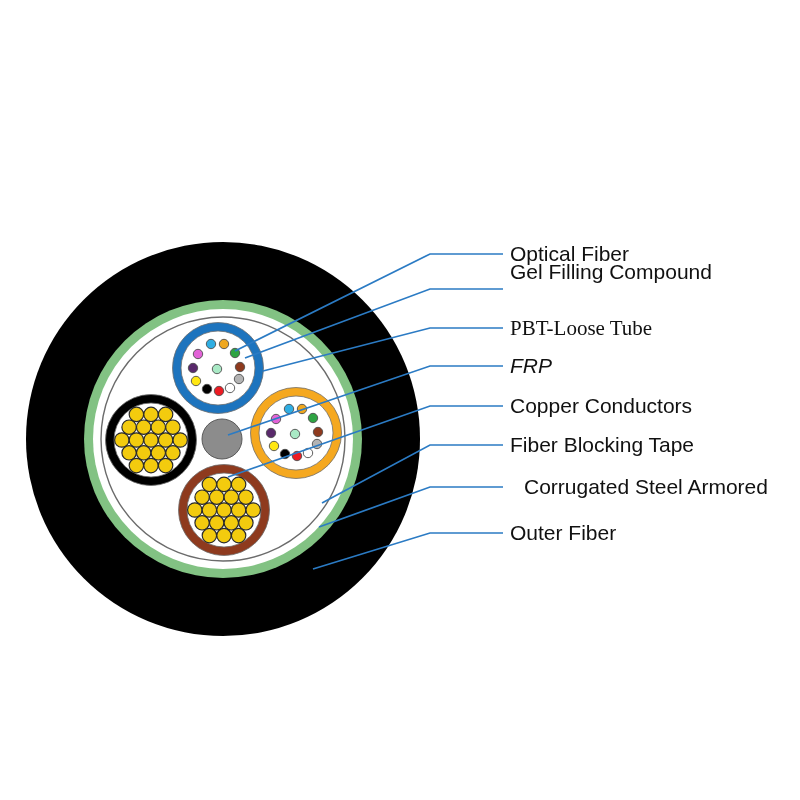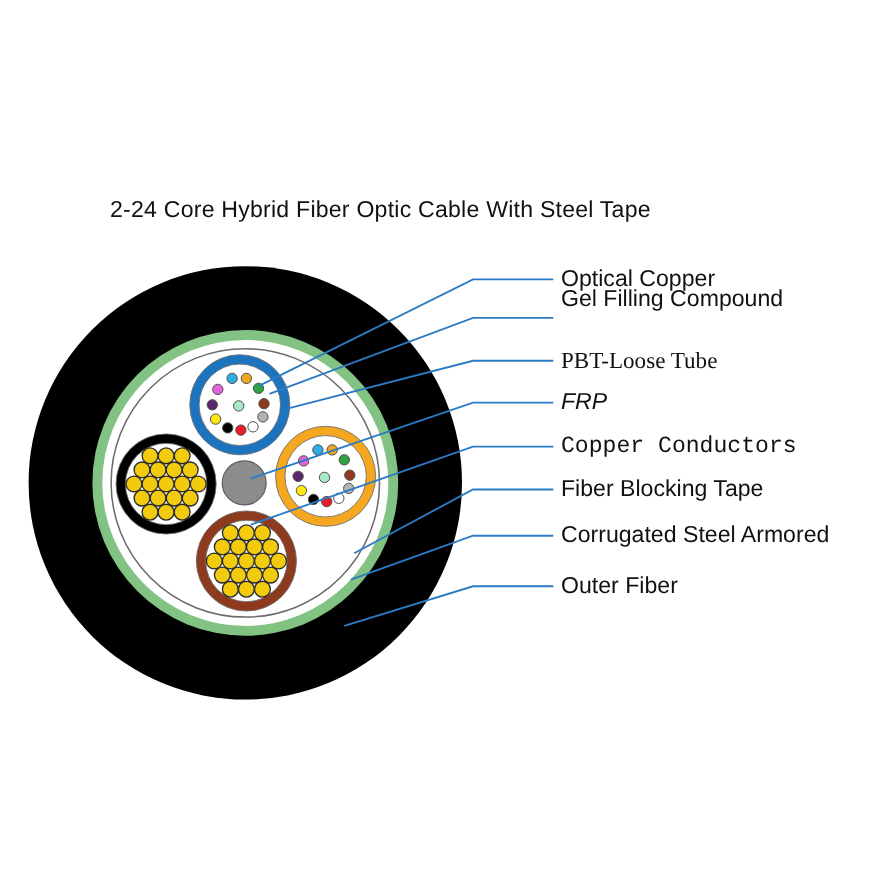--- a/index.html
+++ b/index.html
@@ -8,21 +8,20 @@
   .title{position:absolute;left:100px;top:191px;transform:translateY(-50%);
          font-size:21px;color:#111111;white-space:nowrap;letter-spacing:0.2px;}
   #diagram{position:absolute;left:0;top:0;width:800px;height:800px;}
   .lbl{position:absolute;left:510px;transform:translateY(-50%);
        font-size:21px;color:#111111;white-space:nowrap;}
 </style>
 </head>
 <body>
 
 <div class="stage">
-  <div class="title">2-24 Core Hybrid Fiber Optic Cable With Steel Tape</div>
 
   <svg id="diagram" viewBox="0 0 800 800" xmlns="http://www.w3.org/2000/svg">
       <circle cx="223" cy="439" r="197" fill="#000000"></circle>
       <circle cx="223" cy="439" r="139" fill="#82C283"></circle>
       <circle cx="223" cy="439" r="130" fill="#ffffff"></circle>
       <circle cx="223" cy="439" r="122" fill="#ffffff" stroke="#6b6b6b" stroke-width="1.4"></circle>
       <circle cx="222" cy="439" r="20" fill="#8C8C8C" stroke="#5a5a5a" stroke-width="1"></circle>
       <circle cx="151" cy="440" r="45.5" fill="#000000" stroke="#6e6e6e" stroke-width="0.8"></circle>
       <circle cx="151" cy="440" r="37" fill="#ffffff" stroke="#6e6e6e" stroke-width="0.8"></circle>
       <circle cx="136.4" cy="414.4" r="7.2" fill="#F3CB0E" stroke="#2a2a2a" stroke-width="1.2"></circle>
@@ -97,22 +96,22 @@
       <polyline points="245,358 430,289 503,289" fill="none" stroke="#2B7BC4" stroke-width="1.7" stroke-linejoin="miter"></polyline>
       <polyline points="263,371 430,328 503,328" fill="none" stroke="#2B7BC4" stroke-width="1.7" stroke-linejoin="miter"></polyline>
       <polyline points="228,435 430,366 503,366" fill="none" stroke="#2B7BC4" stroke-width="1.7" stroke-linejoin="miter"></polyline>
       <polyline points="228,477 430,406 503,406" fill="none" stroke="#2B7BC4" stroke-width="1.7" stroke-linejoin="miter"></polyline>
       <polyline points="322,503 430,445 503,445" fill="none" stroke="#2B7BC4" stroke-width="1.7" stroke-linejoin="miter"></polyline>
       <polyline points="319,527 430,487 503,487" fill="none" stroke="#2B7BC4" stroke-width="1.7" stroke-linejoin="miter"></polyline>
       <polyline points="313,569 430,533 503,533" fill="none" stroke="#2B7BC4" stroke-width="1.7" stroke-linejoin="miter"></polyline>
     </svg>
 
   <div>
-    <div class="lbl" style="top: 254px;">Optical Copper</div>
+    <div class="lbl" style="top: 254px;">Optical Fiber</div>
     <div class="lbl" style="top: 272px;">Gel Filling Compound</div>
     <div class="lbl" style="top: 328px; font-family: Liberation Serif, serif;">PBT-Loose Tube</div>
     <div class="lbl" style="top: 366px; font-style: italic;">FRP</div>
-    <div class="lbl" style="top: 406px; font-family: Liberation Mono, monospace;">Copper Conductors</div>
+    <div class="lbl" style="top: 406px;">Copper Conductors</div>
     <div class="lbl" style="top: 445px;">Fiber Blocking Tape</div>
-    <div class="lbl" style="top: 487px;">Corrugated Steel Armored</div>
+    <div class="lbl" style="top: 487px; margin-left: 14px;">Corrugated Steel Armored</div>
     <div class="lbl" style="top: 533px;">Outer Fiber</div>
   </div>
 </div>
 
 </body></html>

